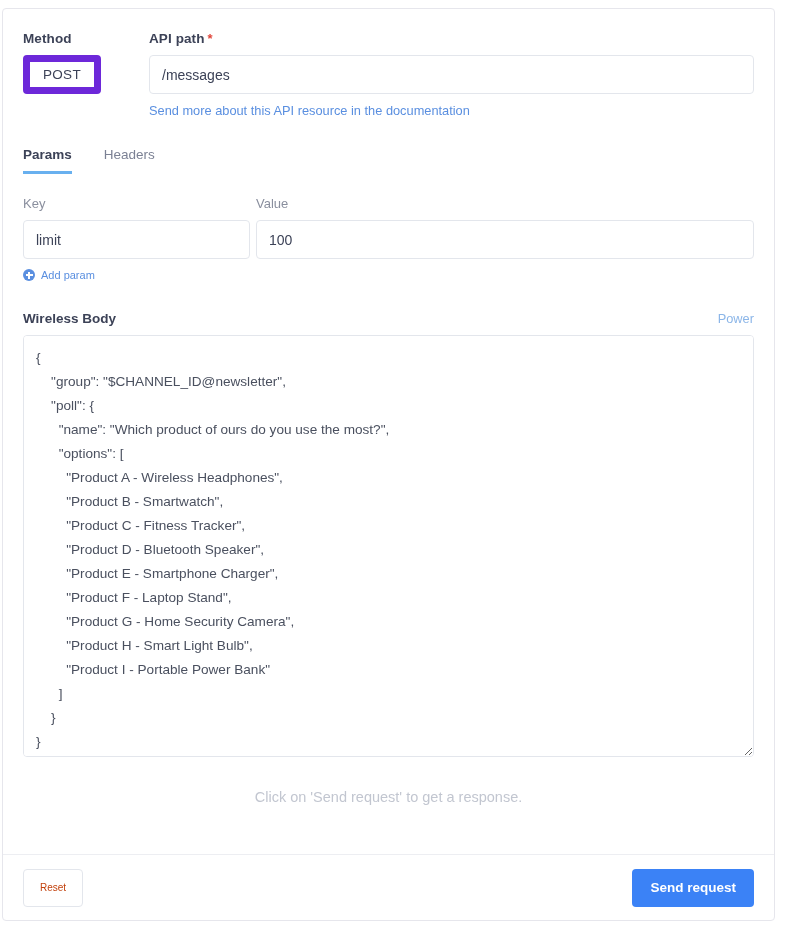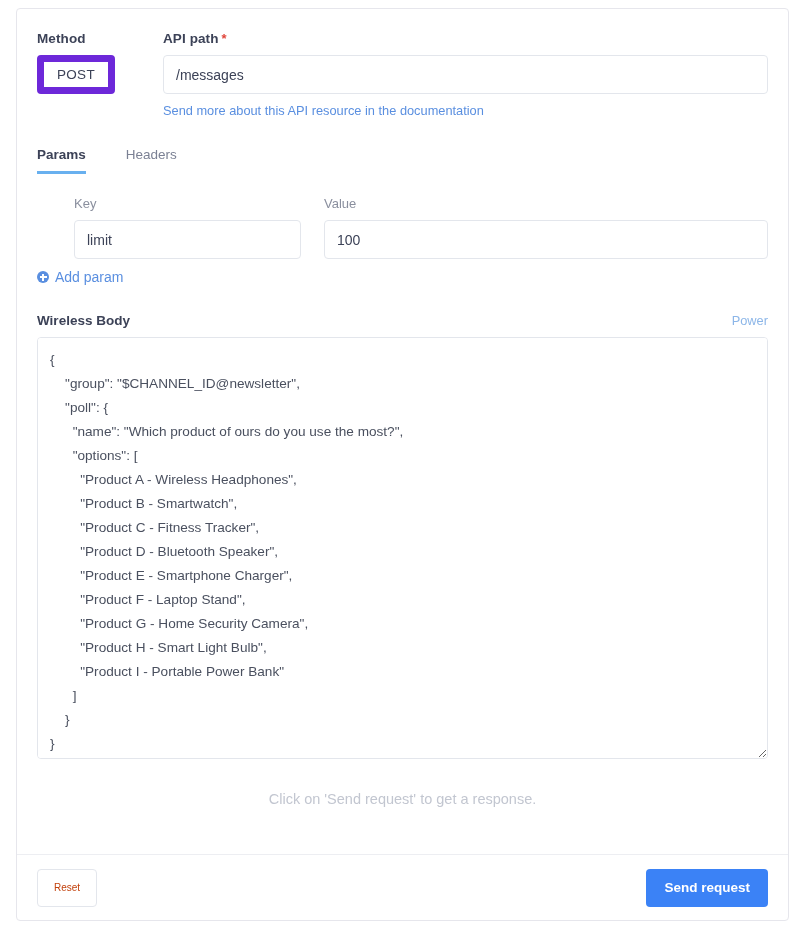--- a/index.html
+++ b/index.html
@@ -8,21 +8,21 @@
     padding: 0;
     background: #ffffff;
     width: 793px;
     height: 929px;
     font-family: "Liberation Sans", sans-serif;
     -webkit-font-smoothing: antialiased;
   }
 
   .api-card {
     position: absolute;
-    left: 16px;
+    left: 2px;
     top: 8px;
     width: 773px;
     height: 913px;
     background: #ffffff;
     border: 1px solid #e6e6ec;
     border-radius: 4px;
     overflow: hidden;
   }
 
   .card-body {
@@ -86,21 +86,21 @@
     font-size: 12.8px;
     color: #5a8fe0;
     text-decoration: none;
     cursor: pointer;
   }
 
   
   .tabs {
     display: flex;
     align-items: flex-end;
-    gap: 40px;
+    gap: 32px;
     margin-top: 28px;
     padding-bottom: 0;
   }
   .tab {
     font-size: 13.5px;
     color: #7b8194;
     padding-bottom: 9px;
     cursor: pointer;
     border-bottom: 3px solid transparent;
     font-weight: 400;
@@ -108,38 +108,37 @@
   .tab.active {
     color: #3c4257;
     font-weight: 600;
     border-bottom-color: #68b0ef;
   }
 
   
   .params-wrap { margin-top: 22px; }
   .param-grid {
     display: flex;
-    gap: 23px;
-    margin-left: 37px;
+    gap: 6px;
   }
   .param-key { width: 227px; flex: 0 0 227px; }
   .param-val { flex: 1 1 auto; }
   .col-head {
     font-size: 13px;
     color: #8a8f9e;
     margin-bottom: 9px;
     display: block;
   }
 
   .add-param {
     display: inline-flex;
     align-items: center;
     gap: 6px;
     margin-top: 10px;
-    font-size: 14px;
+    font-size: 11px;
     color: #5a8fe0;
     cursor: pointer;
   }
   .plus-icon {
     width: 12px; height: 12px;
     display: inline-block;
     position: relative;
     background: #5a8fe0;
     border-radius: 50%;
   }

